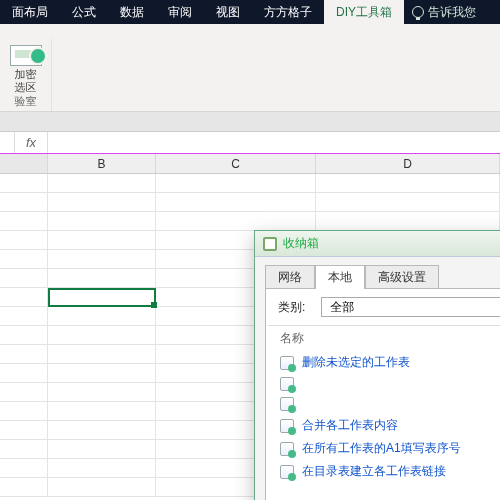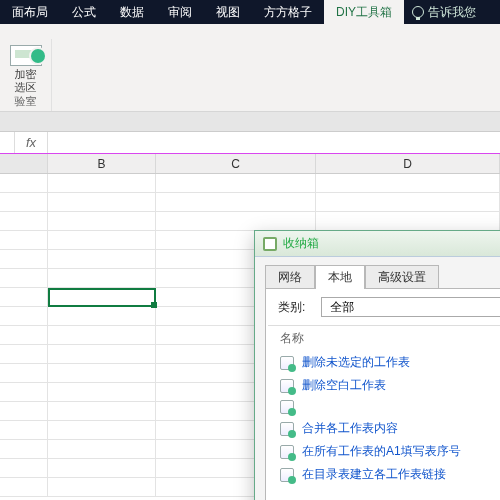--- a/index.html
+++ b/index.html
@@ -231,21 +231,20 @@
       </select>
     </div>
     <div class="list">
       <div class="lh">名称</div>
       <div class="li">
           <span class="pic"></span>
           <span>删除未选定的工作表</span>
         </div>
       <div class="li">
           <span class="pic"></span>
-          <span>删除空白工作表</span>
         </div>
       <div class="li">
           <span class="pic"></span>
         </div>
       <div class="li">
           <span class="pic"></span>
           <span>合并各工作表内容</span>
         </div>
       <div class="li">
           <span class="pic"></span>

